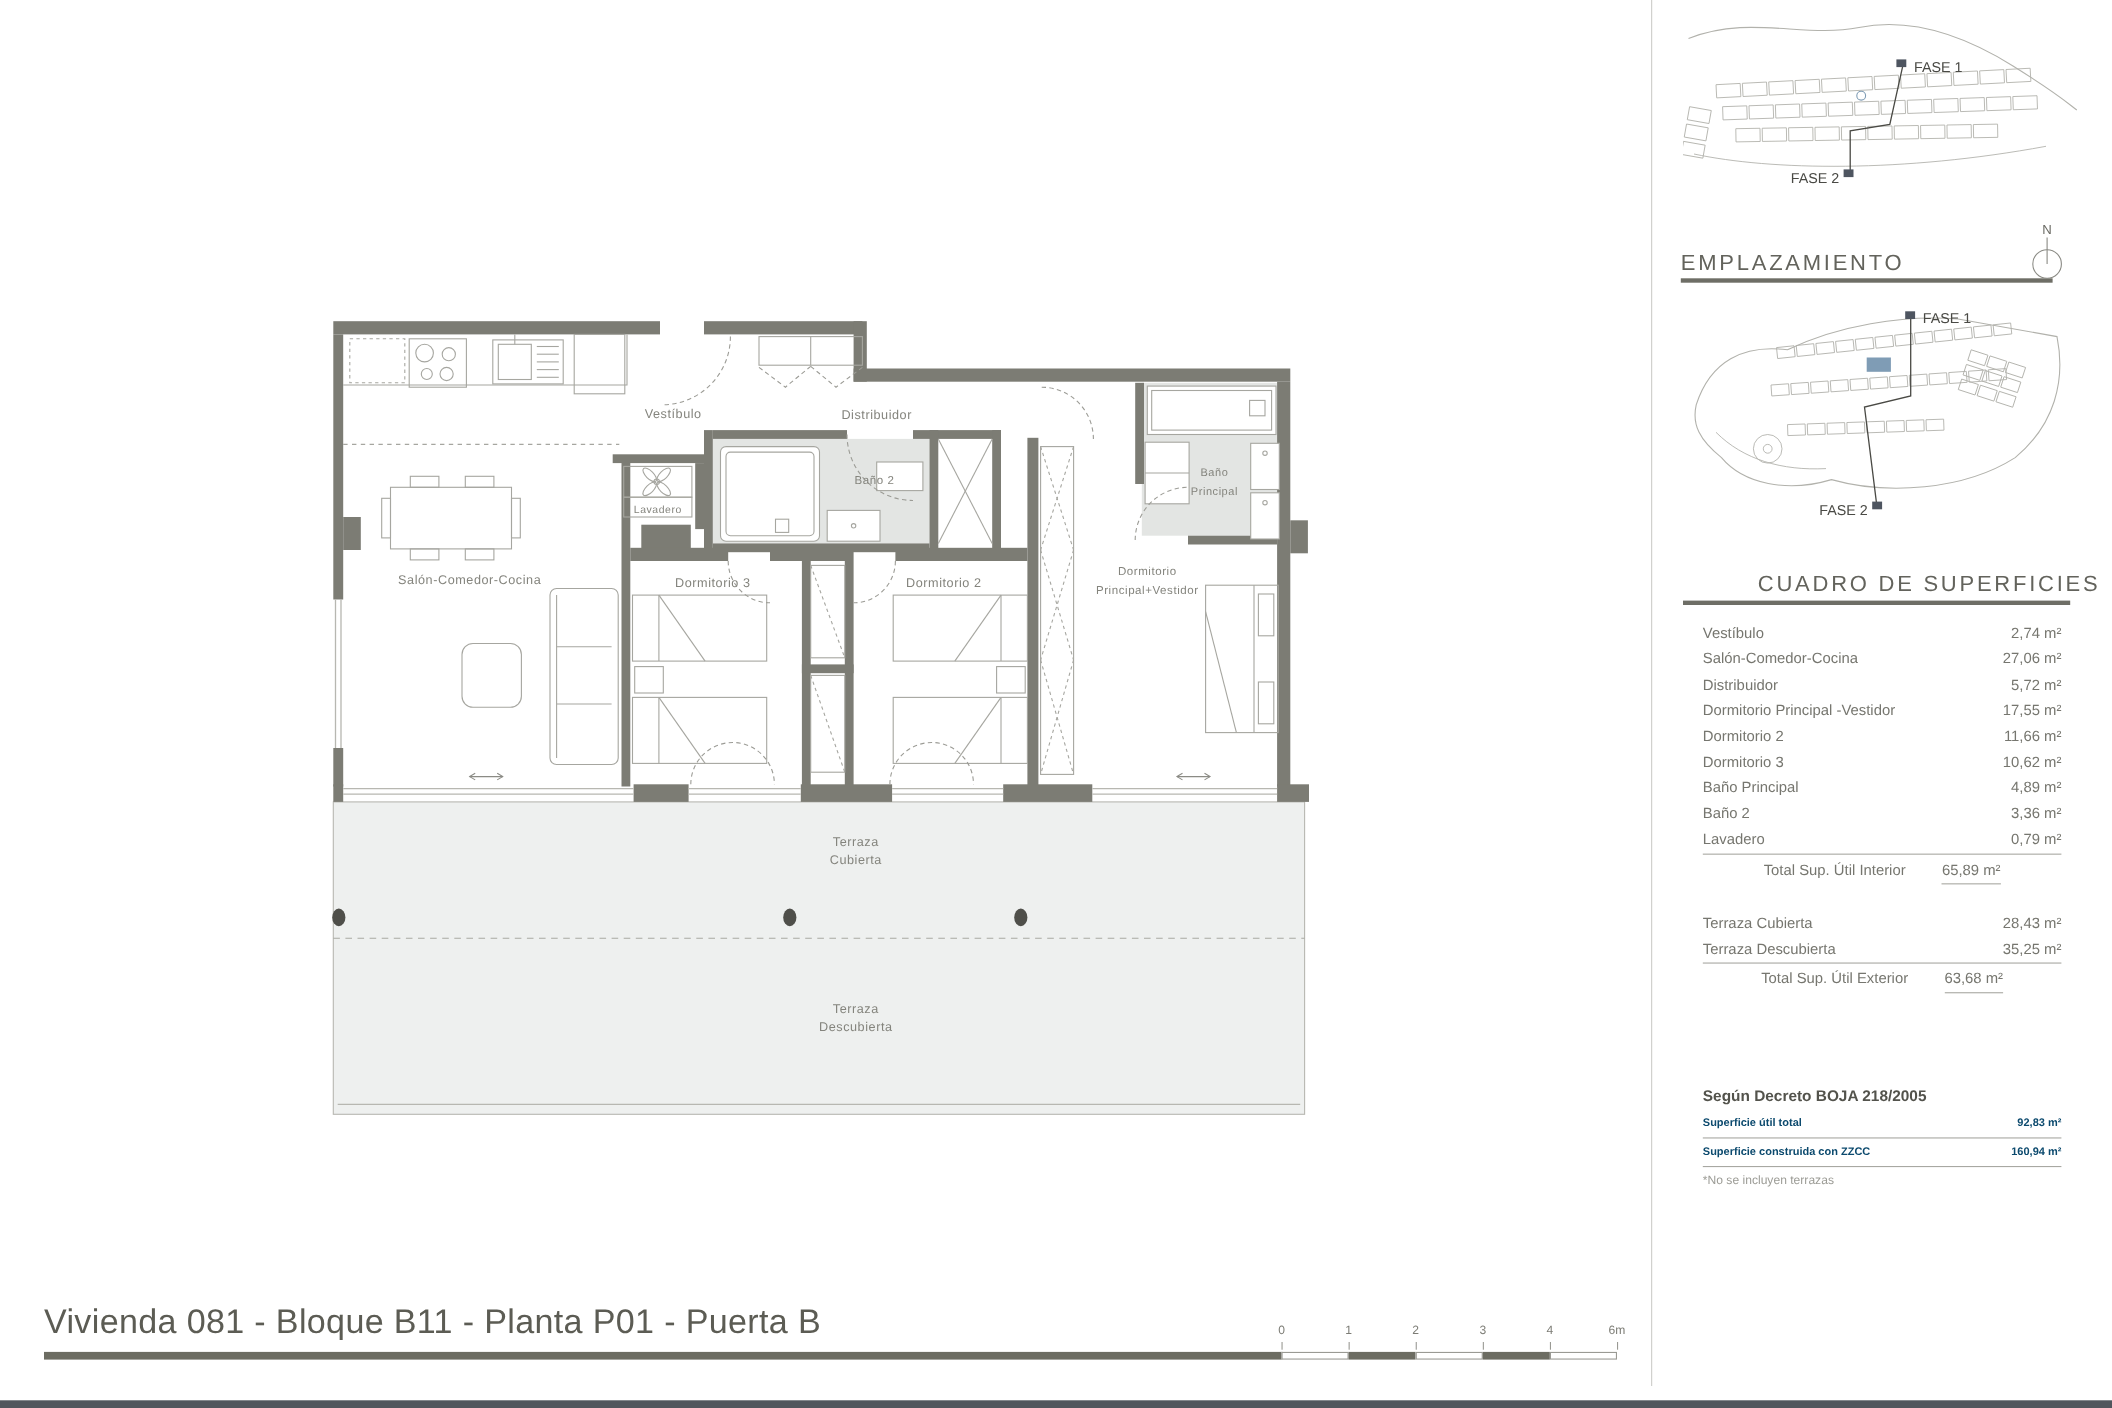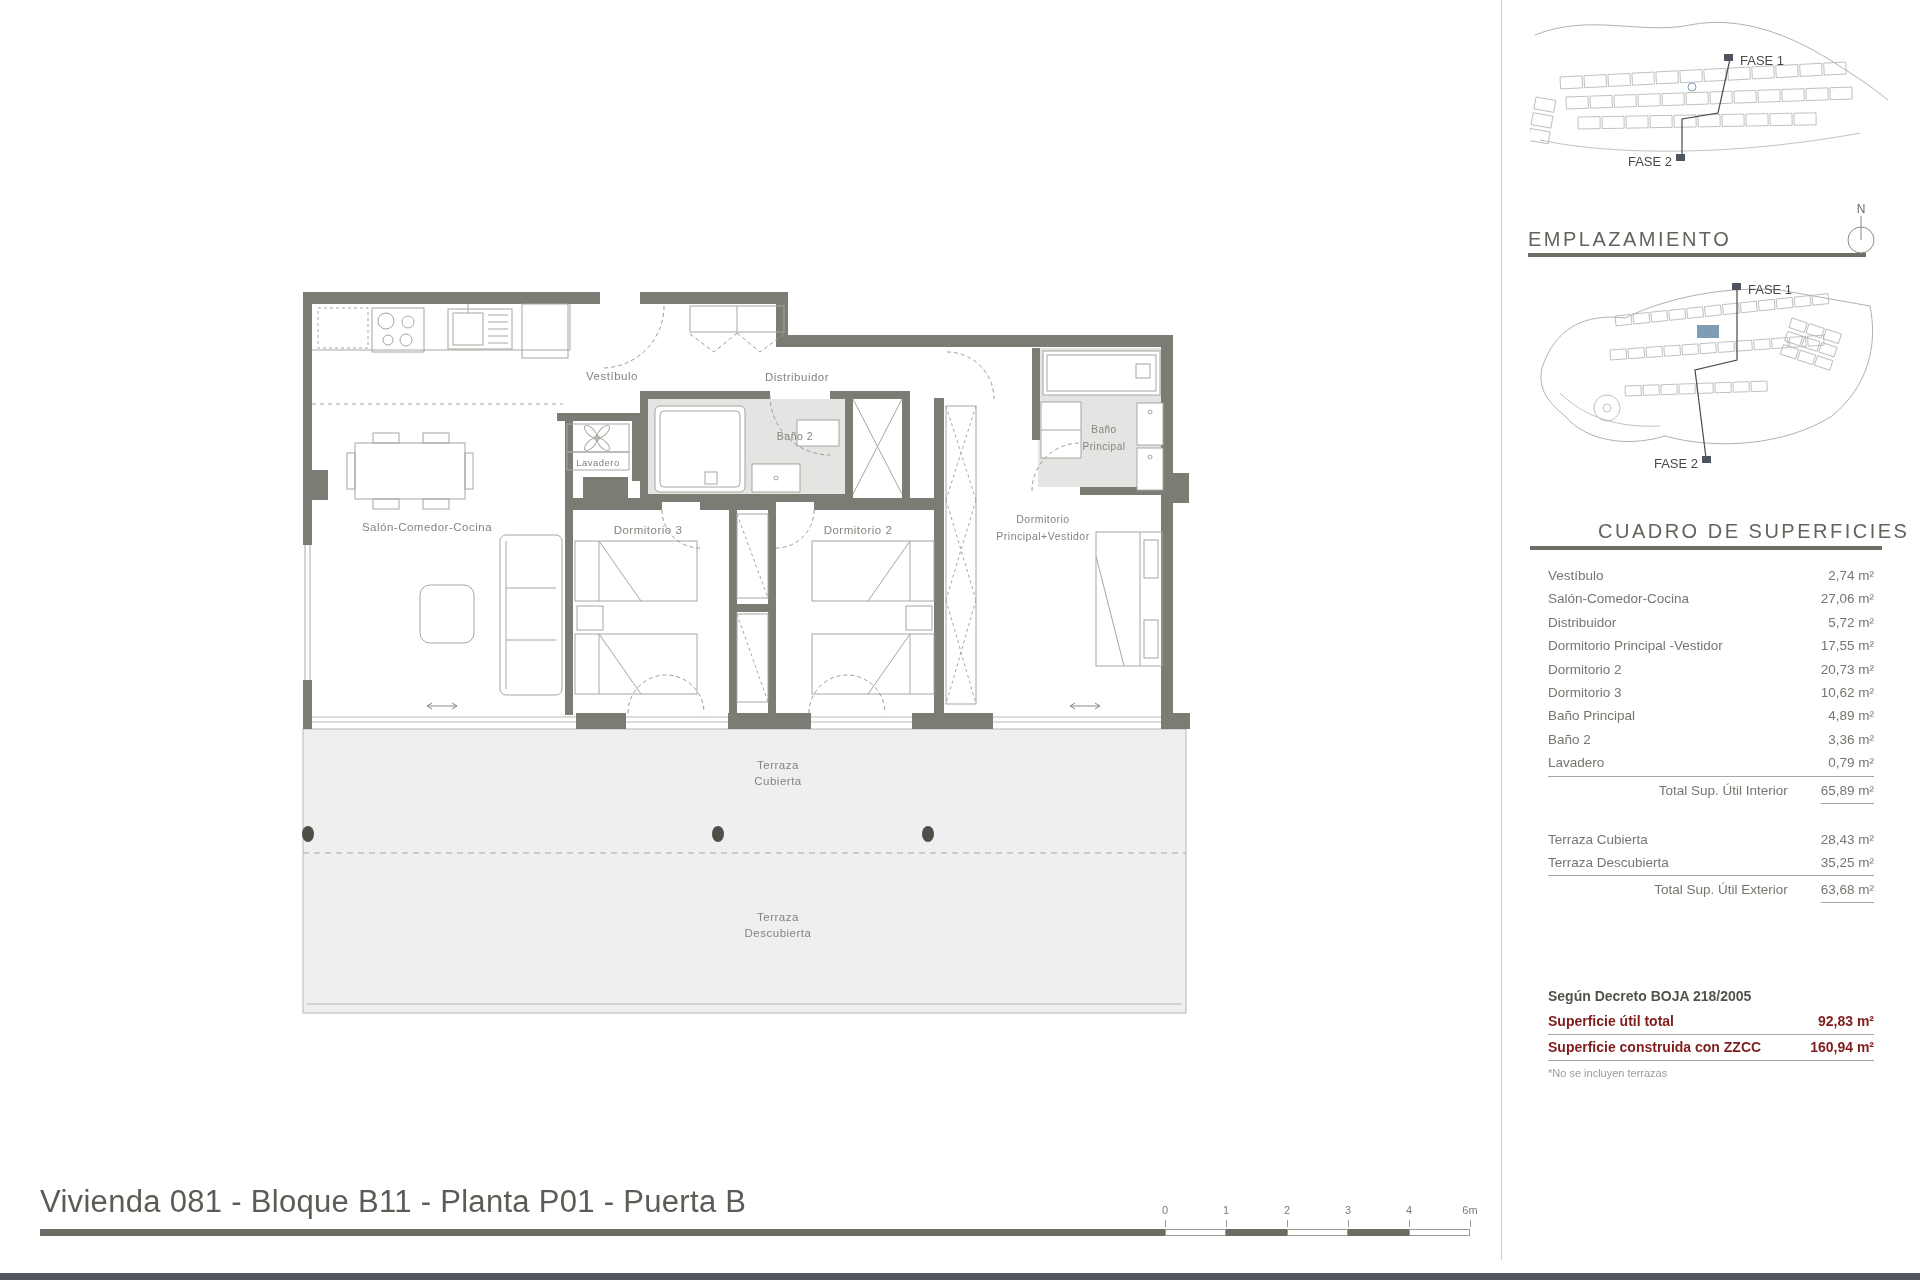--- a/index.html
+++ b/index.html
@@ -9,28 +9,28 @@
 
   
   .v-divider{position:absolute;left:1501px;top:0;width:1px;height:1260px;background:#cdcdc9;}
   .side-heading{position:absolute;font-size:20px;letter-spacing:2.5px;color:#63635c;white-space:nowrap;}
   .side-rule{position:absolute;height:4px;background:#6e6e66;}
 
   
   .surf-table{position:absolute;left:1548px;top:564px;width:326px;font-size:13.5px;color:#76766f;}
   .t-row{display:flex;justify-content:space-between;height:23.4px;line-height:23.4px;}
   .t-divider{border-top:1px solid #a8a8a2;margin-top:1px;}
-  .t-total{display:flex;justify-content:flex-end;height:27px;line-height:27px;gap:33px;}
+  .t-total{display:flex;justify-content:center;height:27px;line-height:27px;gap:33px;}
   .t-total .u-val{border-bottom:1px solid #a8a8a2;line-height:24px;height:24px;margin-top:2px;}
   .gap24{height:24px;} .gap58{height:58px;} .gap22{height:22px;}
   .bold-block{border-top:1px solid #a8a8a2;border-bottom:1px solid #a8a8a2;padding:5px 0;margin-top:0;}
   .b-row{display:flex;justify-content:space-between;height:23px;line-height:23px;
          font-weight:700;color:#53534c;font-size:14px;}
   .decreto-title{font-weight:700;color:#53534c;font-size:14px;height:26px;line-height:26px;}
-  .decreto-row{display:flex;justify-content:space-between;font-weight:700;color:#7f1d1d;font-size:14px;
+  .decreto-row{display:flex;justify-content:space-between;font-weight:700;color:#0c4a6e;font-size:10px;
                height:25px;line-height:25px;border-bottom:1px solid #a8a8a2;}
   .footnote{font-size:11px;color:#9c9c96;margin-top:6px;}
 
   
   .sheet-title{position:absolute;left:40px;top:1184px;font-size:31px;color:#5c5c54;letter-spacing:.3px;}
   .title-rule{position:absolute;left:40px;top:1229px;width:1126px;height:7px;background:#6c6c62;}
   .sb-seg{position:absolute;top:1229px;height:7px;width:61px;box-sizing:border-box;}
   .sb-white{background:#fff;border:1px solid #9a9a94;}
   .sb-dark{background:#6c6c62;}
   .sb-label{position:absolute;top:1204px;font-size:11px;color:#7c7c75;transform:translateX(-50%);}
@@ -421,21 +421,21 @@
   <div class="t-row">
     <span>Distribuidor</span>
     <span>5,72 m²</span>
   </div>
   <div class="t-row">
     <span>Dormitorio Principal -Vestidor</span>
     <span>17,55 m²</span>
   </div>
   <div class="t-row">
     <span>Dormitorio 2</span>
-    <span>20,73 m²</span>
+    <span>11,66 m²</span>
   </div>
   <div class="t-row">
     <span>Dormitorio 3</span>
     <span>10,62 m²</span>
   </div>
   <div class="t-row">
     <span>Baño Principal</span>
     <span>4,89 m²</span>
   </div>
   <div class="t-row">

